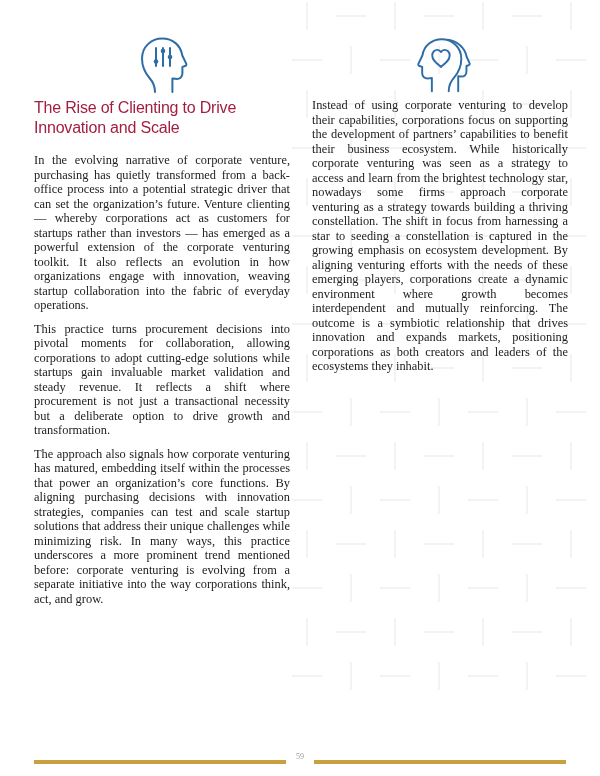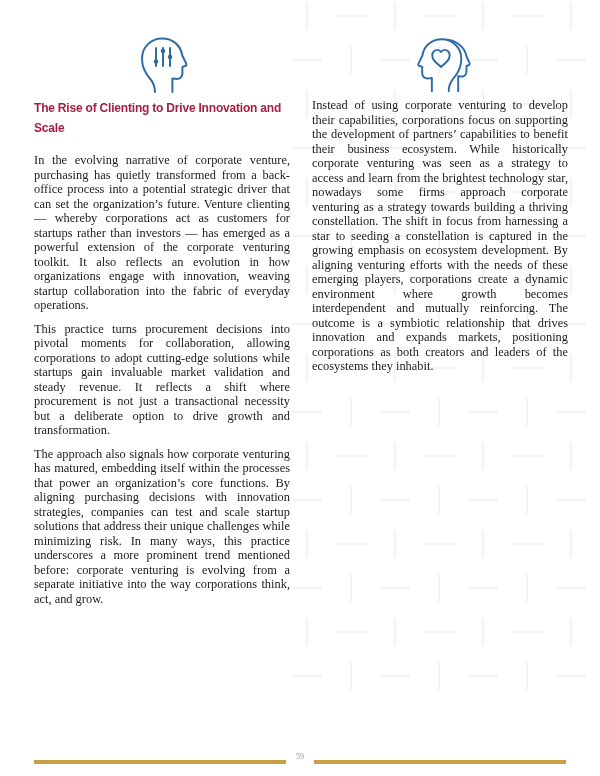--- a/index.html
+++ b/index.html
@@ -29,22 +29,22 @@
   }
   .col{width:256px;}
   .icon-wrap{
     width:62px;height:60px;
     margin:35px auto 3px auto;
     display:block;
   }
   .icon-wrap svg{display:block;width:100%;height:100%;}
   .heading{
     font-family:"Liberation Sans",sans-serif;
-    font-weight:700;
-    font-size:12px;
+    font-weight:400;
+    font-size:16px;
     line-height:20px;
     letter-spacing:-0.2px;
     color:var(--heading-color);
     margin-bottom:15px;
   }
   .body-text p{
     font-size:12.4px;
     line-height:14.5px;
     text-align:justify;
     color:var(--body-color);

